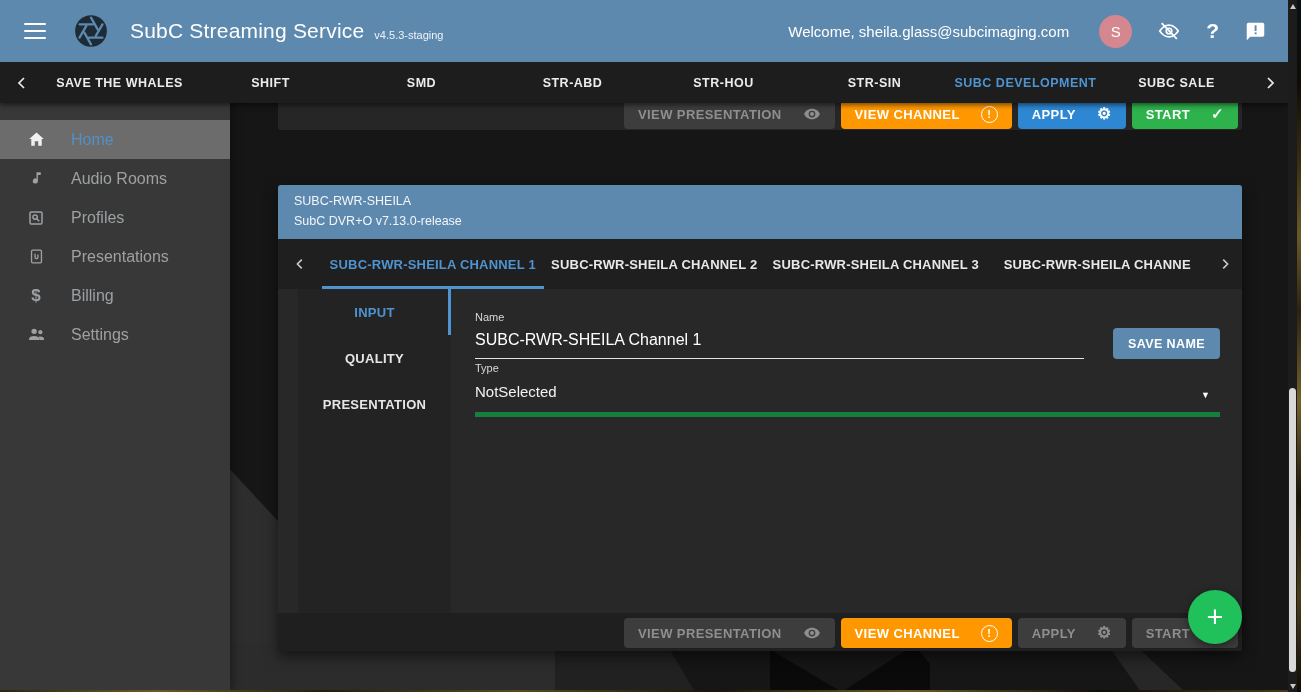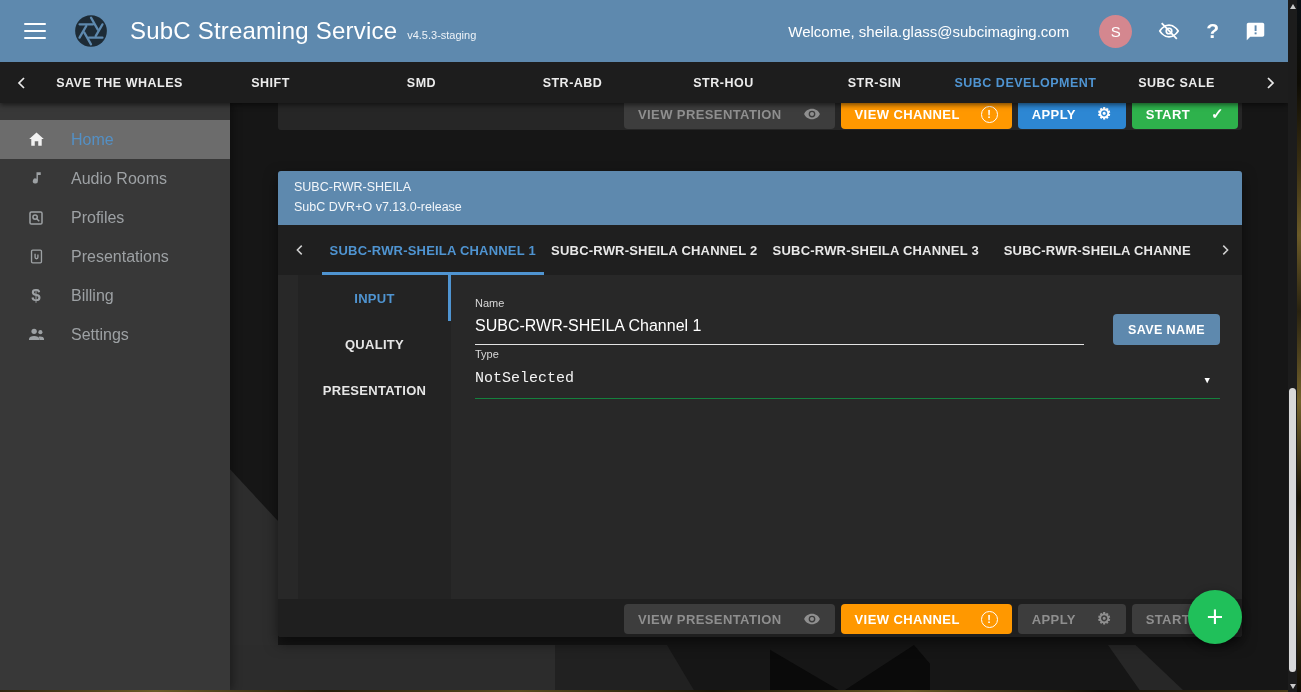--- a/index.html
+++ b/index.html
@@ -13,21 +13,21 @@
   .sh2 { left:0; bottom:0; width:330px; height:47px; background:#2c2c2c; }
   .sh3 { left:325px; bottom:0; width:140px; height:47px; background:#212121; clip-path:polygon(0 0, 80% 0, 100% 100%, 0 100%); }
   .sh4 { left:540px; bottom:0; width:160px; height:47px; background:#0a0a0a; clip-path:polygon(0 10%, 45% 100%, 90% 0, 100% 40%, 100% 100%, 0 100%); }
   .sh5 { left:845px; bottom:0; width:110px; height:47px; background:#272727; clip-path:polygon(30% 0, 55% 0, 100% 100%, 60% 100%); }
 
   
   .appbar { position:absolute; left:0; top:0; width:1288px; height:62px; background:#5e89ae; display:flex; align-items:center; padding:0 22px 0 24px; z-index:35; }
   .hamburger { width:22px; height:16px; display:flex; flex-direction:column; justify-content:space-between; cursor:pointer; }
   .hamburger span { display:block; height:2.4px; background:#fff; border-radius:1px; }
   .logo { margin-left:28px; width:34px; height:34px; }
-  .app-title { margin-left:22px; color:#fff; font-size:24px; letter-spacing:.2px; }
+  .app-title { margin-left:22px; color:#fff; font-size:21px; letter-spacing:.2px; }
   .app-version { margin-left:10px; margin-top:7px; color:#eef3f8; font-size:11px; }
   .welcome { margin-left:auto; color:#fff; font-size:15px; }
   .avatar { margin-left:30px; width:33px; height:33px; border-radius:50%; background:#d4878f; color:#fff; font-size:15px; display:flex; align-items:center; justify-content:center; cursor:pointer; }
   .appbar-icon { margin-left:26px; cursor:pointer; display:flex; align-items:center; justify-content:center; }
   .help-glyph { color:#fff; font-size:21px; font-weight:700; }
 
   
   .org-tabs { position:absolute; left:0; top:62px; width:1288px; height:41px; background:#1d1d1d; display:flex; align-items:center; z-index:30; box-shadow:0 2px 5px rgba(0,0,0,.55); }
   .strip-chevron { width:44px; display:flex; align-items:center; justify-content:center; cursor:pointer; color:#e8e8e8; }
   .org-tab { flex:1; text-align:center; color:#ececec; font-size:12.5px; font-weight:700; letter-spacing:.5px; cursor:pointer; white-space:nowrap; }
@@ -52,21 +52,21 @@
   .btn.blue { background:#2d87d3; color:#fff; }
   .btn.green { background:#2eb24c; color:#fff; }
   .warn-circle { width:17px; height:17px; border:1.6px solid #fff; border-radius:50%; display:flex; align-items:center; justify-content:center; font-size:11px; font-weight:700; color:#fff; }
   .gear-glyph { font-size:16px; line-height:1; }
   .check-glyph { font-size:15px; font-weight:700; }
 
   
   .upper-card { position:absolute; left:278px; top:96px; width:964px; height:34px; background:#262626; border-radius:3px; z-index:5; display:flex; justify-content:flex-end; align-items:flex-start; padding:3px 4px 0 0; gap:6px; }
 
   
-  .card { position:absolute; left:278px; top:171px; width:964px; height:466px; background:#282828; border-radius:3px; z-index:10; box-shadow:0 6px 14px rgba(0,0,0,.5); overflow:hidden; display:flex; flex-direction:column; }
+  .card { position:absolute; left:278px; top:185px; width:964px; height:466px; background:#282828; border-radius:3px; z-index:10; box-shadow:0 6px 14px rgba(0,0,0,.5); overflow:hidden; display:flex; flex-direction:column; }
   .card-head { height:54px; background:#5e89ae; padding:9px 16px; color:#f2f6fa; }
   .card-head .t1 { font-size:12.5px; margin-bottom:6px; }
   .card-head .t2 { font-size:12.5px; }
   .chan-tabs { height:50px; background:#1f1f1f; display:flex; align-items:stretch; }
   .chan-tabs .strip-chevron { color:#cfcfcf; }
   .chan-tab { flex:1; display:flex; align-items:center; justify-content:center; color:#e8e8e8; font-size:13px; font-weight:700; letter-spacing:.2px; cursor:pointer; position:relative; white-space:nowrap; overflow:hidden; }
   .chan-tab.active { color:#4f94d1; }
   .chan-tab.active::after { content:""; position:absolute; left:0; right:0; bottom:0; height:3px; background:#4f94d1; }
   .chan-tabs .right-ch { width:34px; }
 
@@ -75,21 +75,21 @@
   .section-tab { height:46px; display:flex; align-items:center; justify-content:center; color:#e6e6e6; font-size:13px; font-weight:700; letter-spacing:.3px; cursor:pointer; position:relative; }
   .section-tab.active { color:#4f94d1; }
   .section-tab.active::after { content:""; position:absolute; right:0; top:0; bottom:0; width:3px; background:#4f94d1; }
 
   .content { flex:1; background:#282828; padding:22px 22px 0 24px; }
   .field-label { font-size:11px; color:#d8d8d8; margin-bottom:4px; }
   .name-row { display:flex; align-items:flex-end; }
   .name-input { width:609px; background:transparent; border:none; outline:none; border-bottom:1px solid #e3e3e3; color:#fff; font-family:"Liberation Sans",sans-serif; font-size:16px; padding:4px 0 9px; }
   .save-btn { margin-left:auto; width:107px; height:31px; background:#5e89ae; color:#fff; border:none; border-radius:4px; font-family:"Liberation Sans",sans-serif; font-size:12.5px; font-weight:700; letter-spacing:.4px; cursor:pointer; }
   .type-block { margin-top:3px; }
-  .type-row { position:relative; border-bottom:1px solid #15803d; padding:5px 0 11px; cursor:pointer;font-family:Liberation Mono, monospace; }
+  .type-row { position:relative; border-bottom:5px solid #15803d; padding:5px 0 11px; cursor:pointer; }
   .type-value { color:#f2f2f2; font-size:15px; }
   .caret { position:absolute; right:10px; bottom:12px; color:#fff; font-size:9px; }
 
   .card-foot { height:38px; background:#1f1f1f; display:flex; justify-content:flex-end; align-items:flex-start; padding:5px 4px 0 0; gap:6px; }
 
   
   .fab { position:absolute; left:1188px; top:590px; width:54px; height:54px; border-radius:50%; background:#20c05a; border:none; color:#fff; font-size:29px; font-weight:400; cursor:pointer; z-index:40; box-shadow:0 3px 10px rgba(0,0,0,.45); display:flex; align-items:center; justify-content:center; line-height:1; }
 
   
   .scrollbar { position:absolute; left:1288px; top:0; width:9px; height:692px; background:#1c1c1c; z-index:50; }

